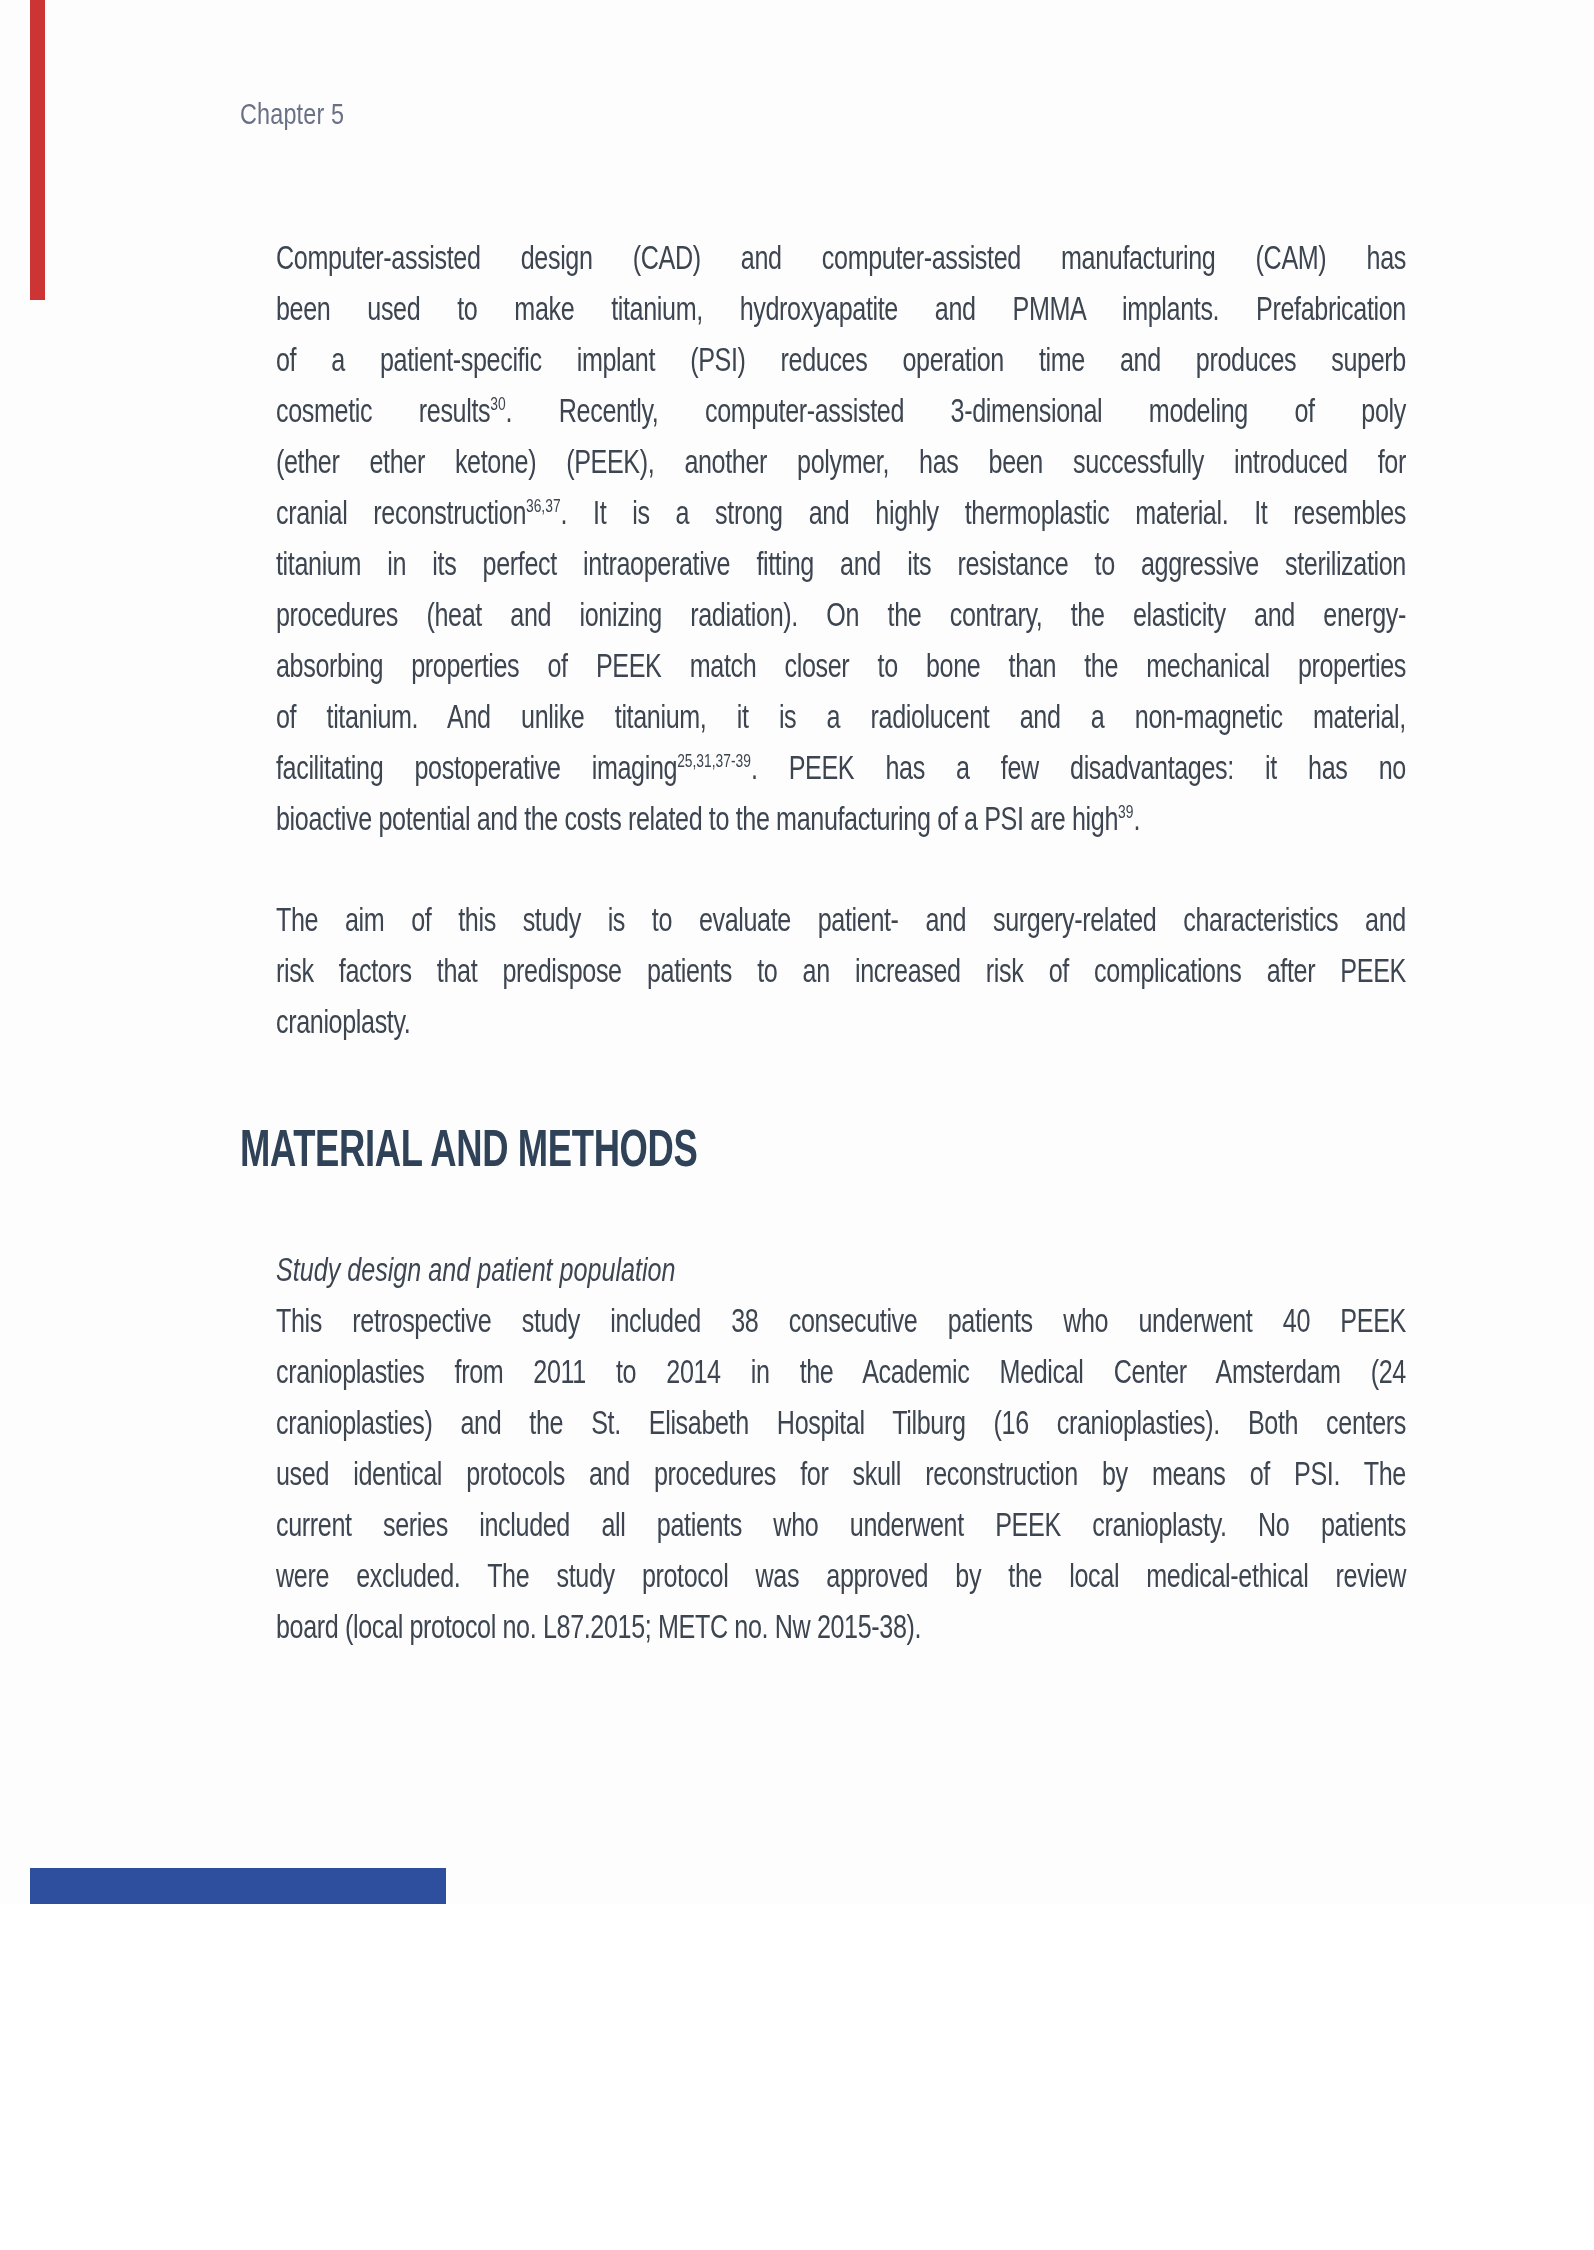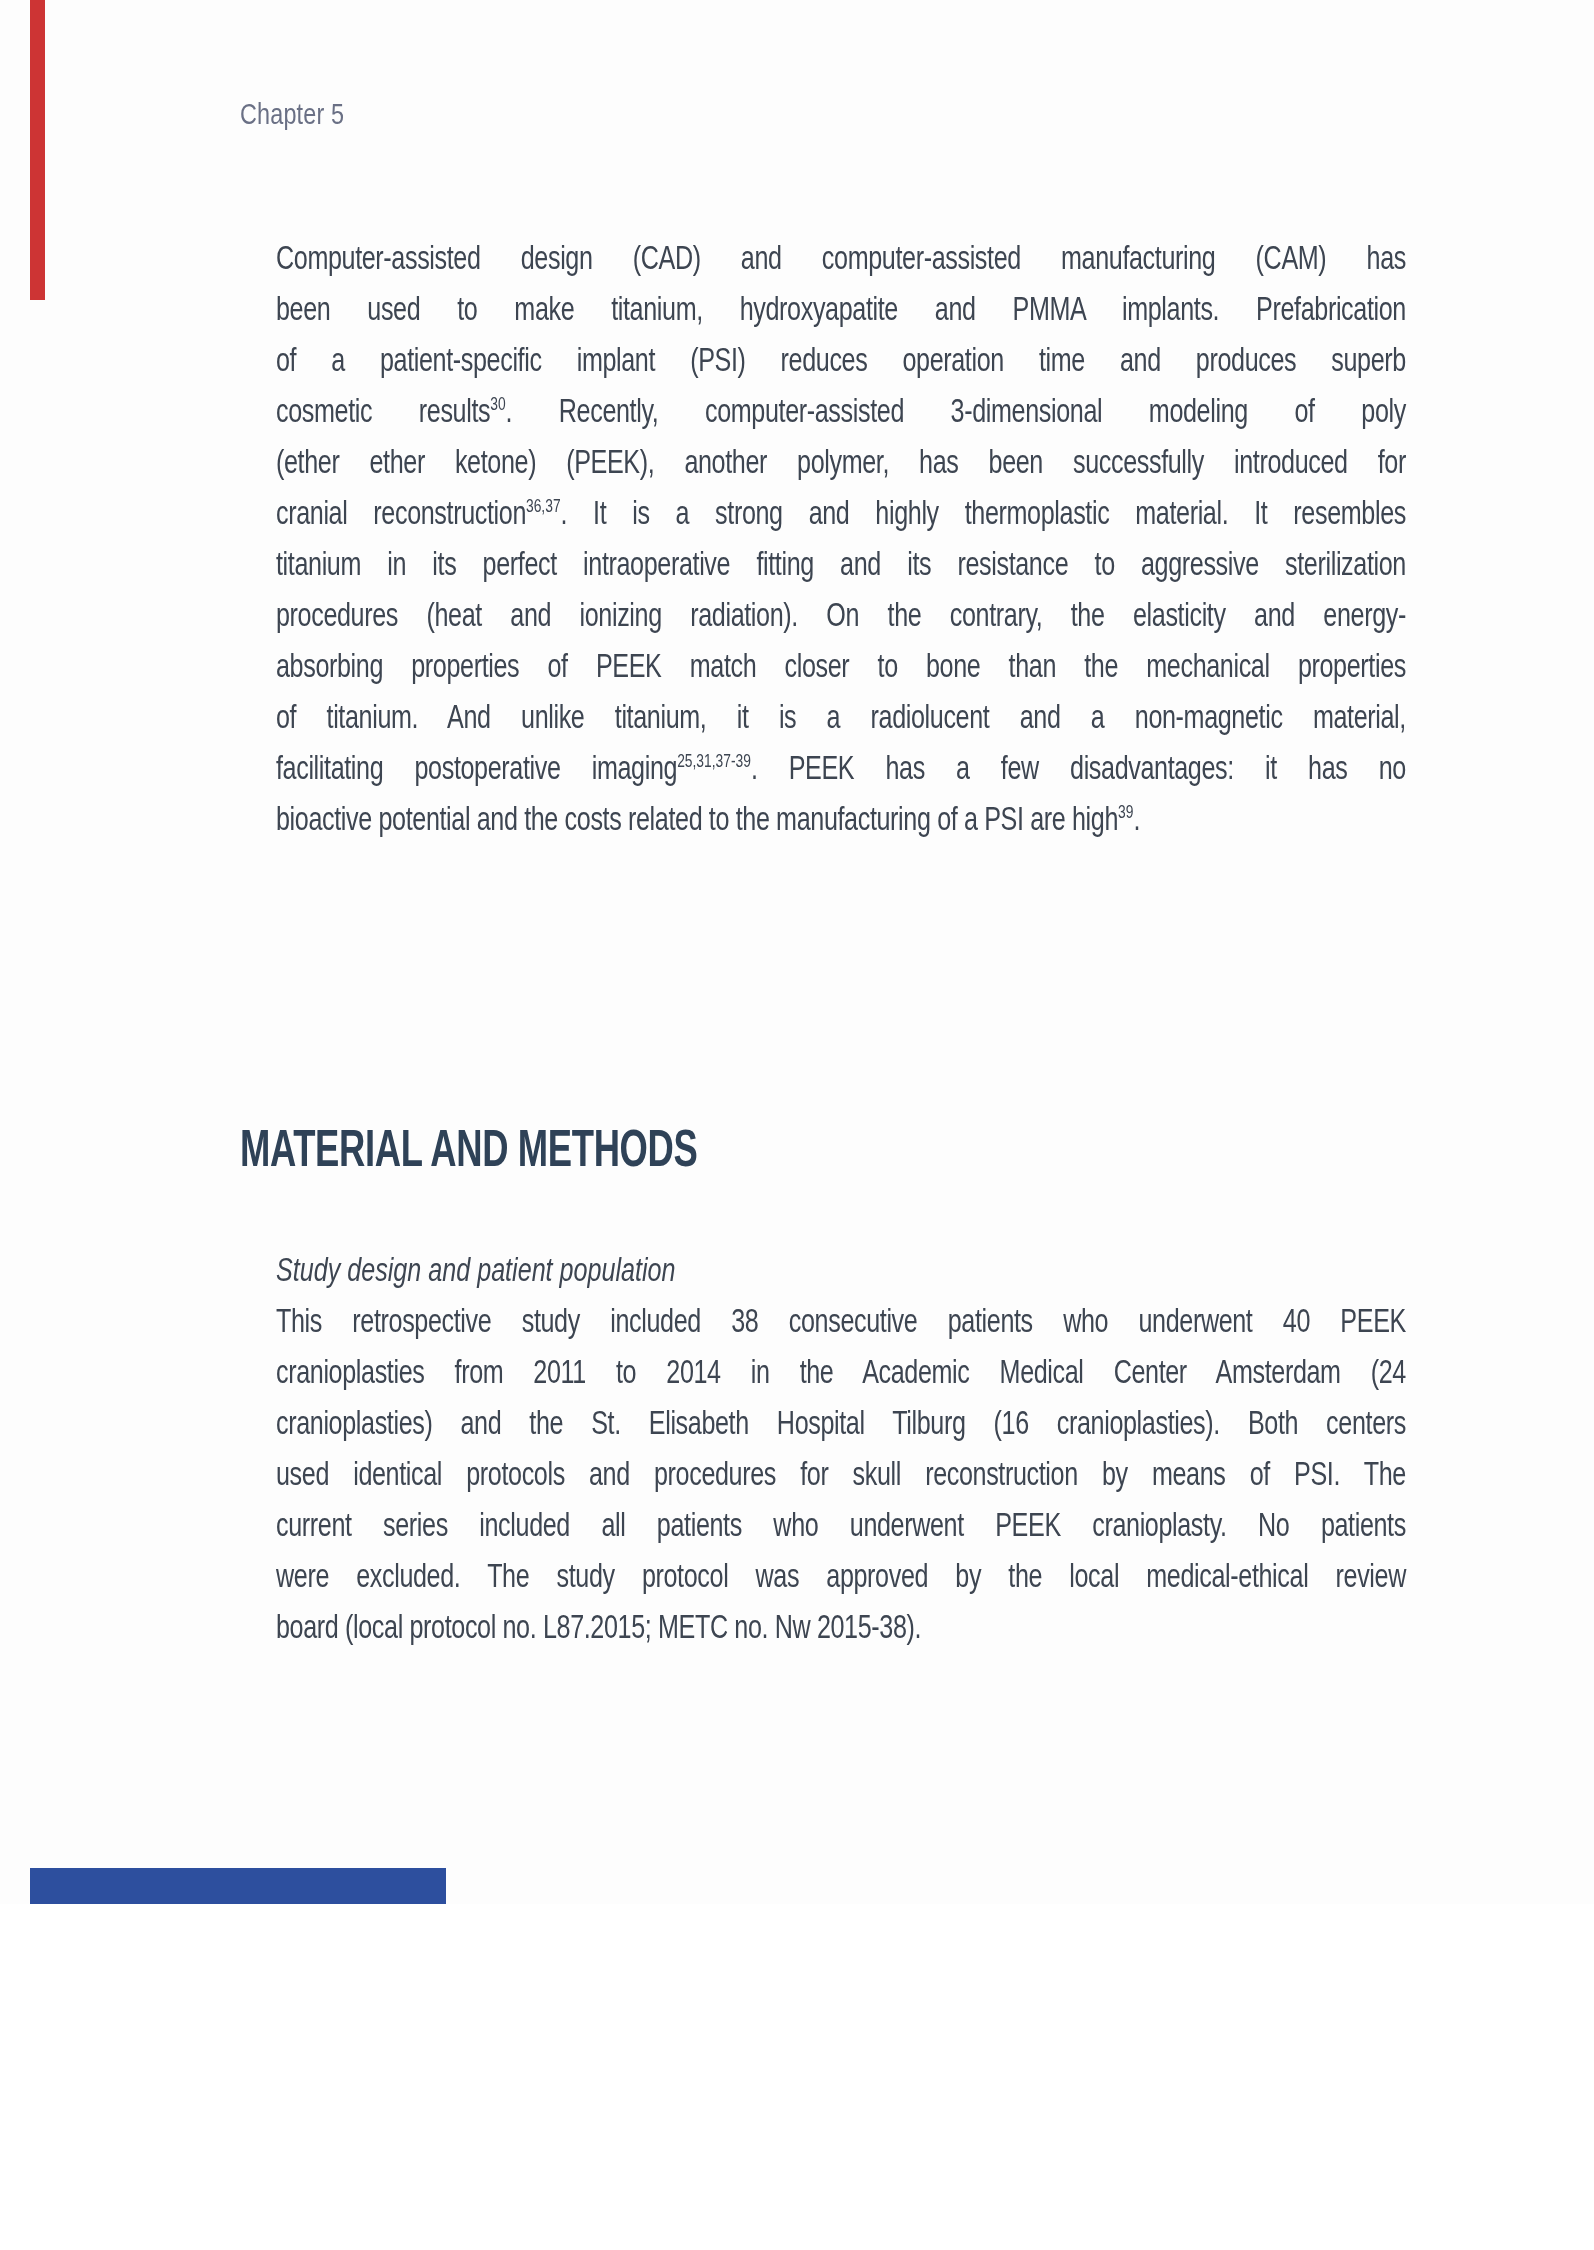--- a/index.html
+++ b/index.html
@@ -63,20 +63,25 @@
     <div class="line">(ether ether ketone) (PEEK), another polymer, has been successfully introduced for</div>
     <div class="line">cranial reconstruction<sup>36,37</sup>. It is a strong and highly thermoplastic material. It resembles</div>
     <div class="line">titanium in its perfect intraoperative fitting and its resistance to aggressive sterilization</div>
     <div class="line">procedures (heat and ionizing radiation). On the contrary, the elasticity and energy-</div>
     <div class="line">absorbing properties of PEEK match closer to bone than the mechanical properties</div>
     <div class="line">of titanium. And unlike titanium, it is a radiolucent and a non-magnetic material,</div>
     <div class="line">facilitating postoperative imaging<sup>25,31,37-39</sup>. PEEK has a few disadvantages: it has no</div>
     <div class="line line--last">bioactive potential and the costs related to the manufacturing of a PSI are high<sup>39</sup>.</div>
   </div>
 
+  <div class="textblock" style="top:894px">
+    <div class="line">The aim of this study is to evaluate patient- and surgery-related characteristics and</div>
+    <div class="line">risk factors that predispose patients to an increased risk of complications after PEEK</div>
+    <div class="line line--last">cranioplasty.</div>
+  </div>
 
   <div class="section-heading">MATERIAL AND METHODS</div>
 
   <div class="textblock" style="top:1244px">
     <div class="line line--sub">Study design and patient population</div>
     <div class="line">This retrospective study included 38 consecutive patients who underwent 40 PEEK</div>
     <div class="line">cranioplasties from 2011 to 2014 in the Academic Medical Center Amsterdam (24</div>
     <div class="line">cranioplasties) and the St. Elisabeth Hospital Tilburg (16 cranioplasties). Both centers</div>
     <div class="line">used identical protocols and procedures for skull reconstruction by means of PSI. The</div>
     <div class="line">current series included all patients who underwent PEEK cranioplasty. No patients</div>

